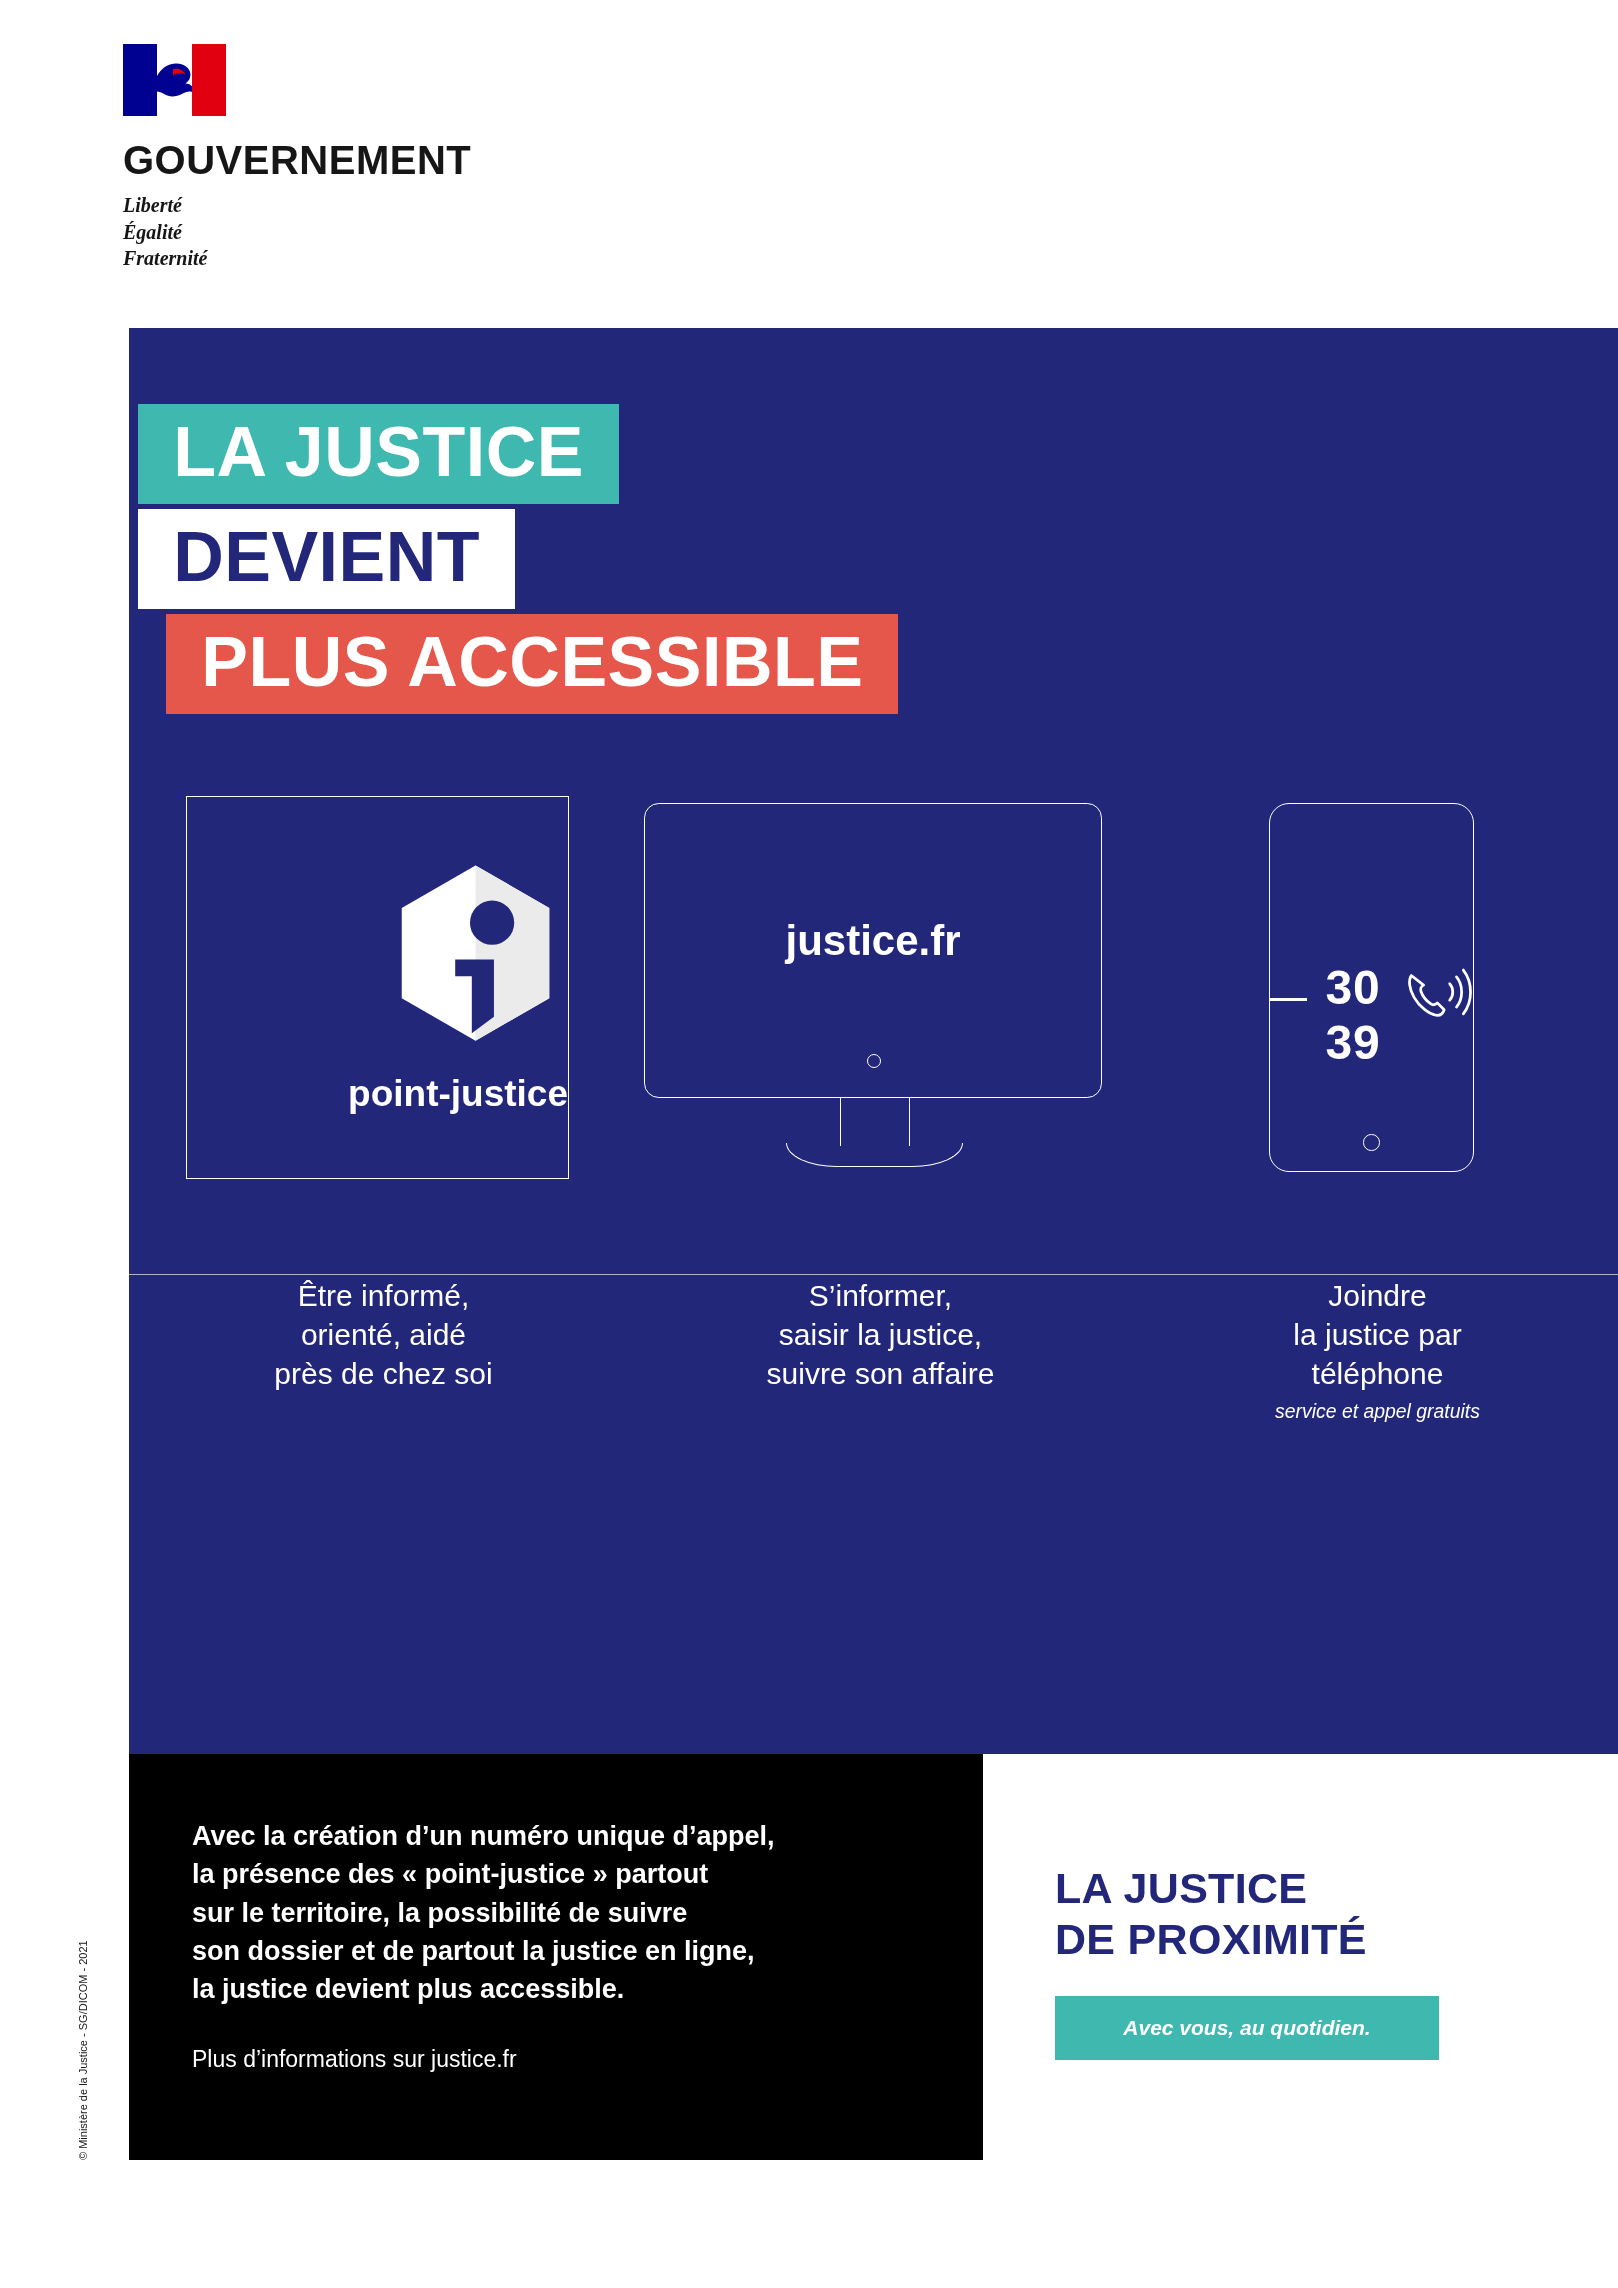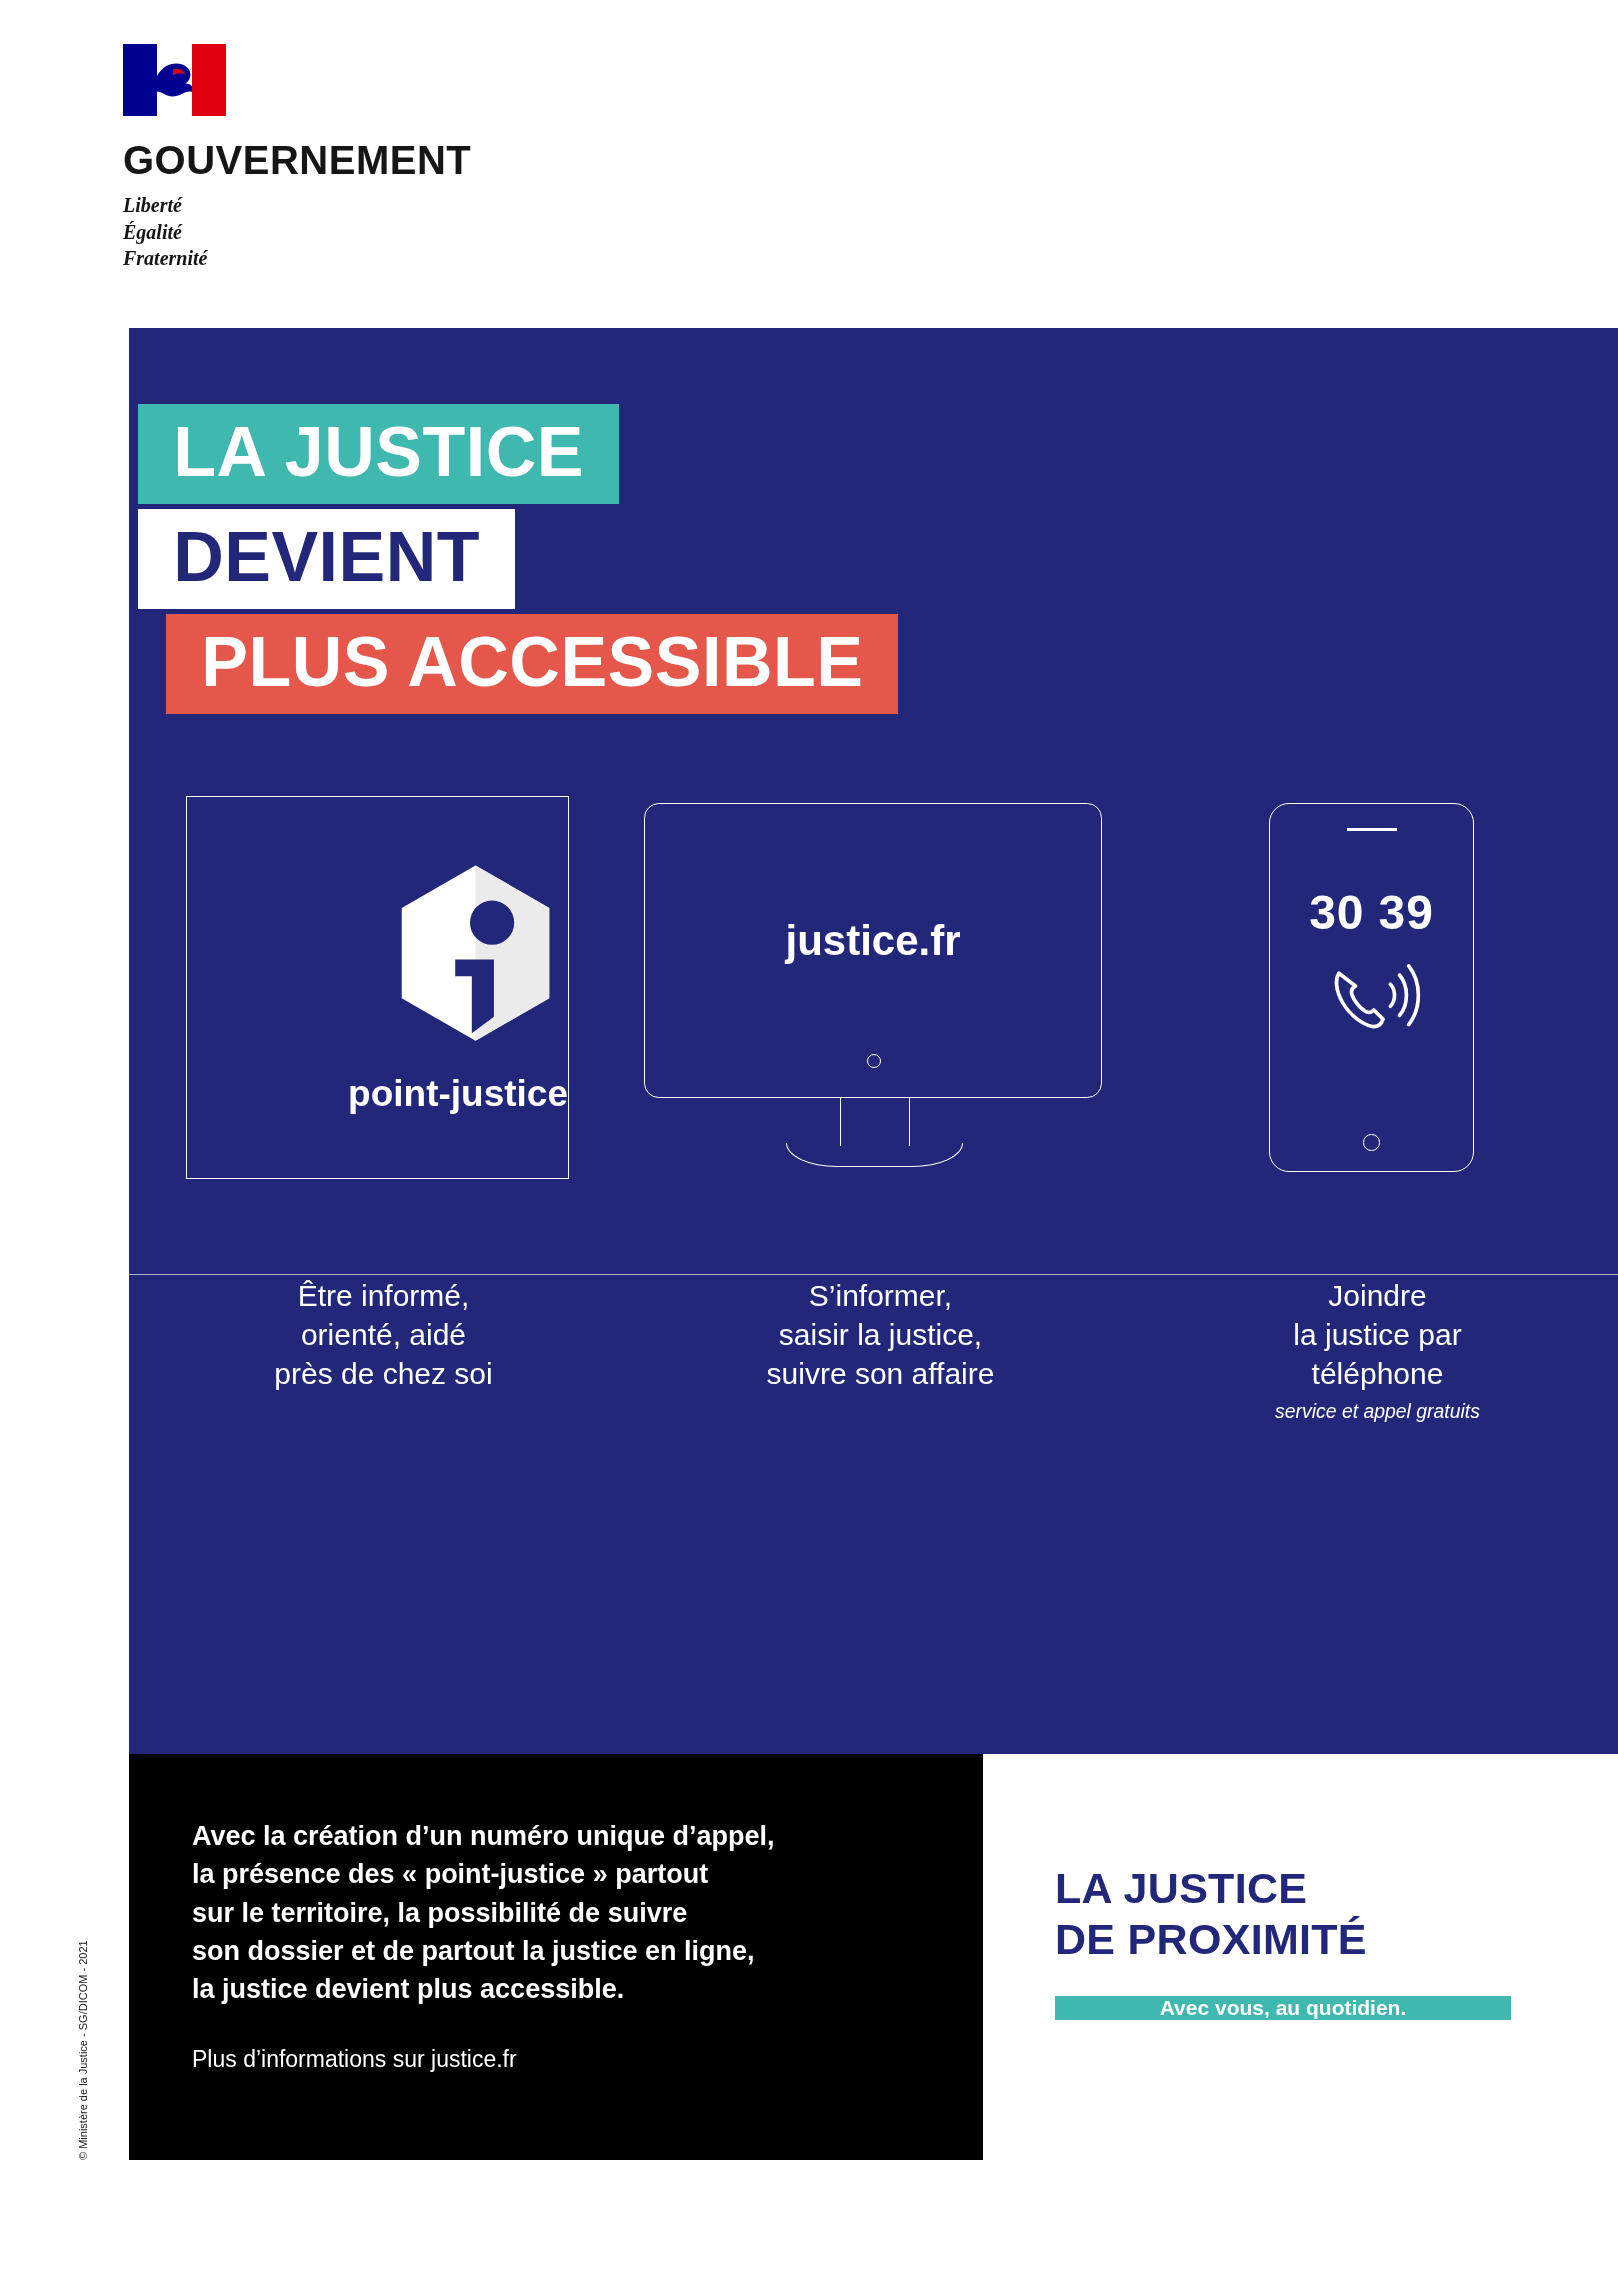--- a/index.html
+++ b/index.html
@@ -222,21 +222,20 @@
   .phone {
     position: relative;
     width: 205px;
     height: 369px;
     border: 1.8px solid #ffffff;
     border-radius: 20px;
     box-sizing: border-box;
     z-index: 2;
     background: #22277A;
     display: flex;
-    flex-direction: column;
     align-items: center;
   }
   .phone-speaker {
     margin-top: 24px;
     width: 50px;
     height: 2.8px;
     background: #ffffff;
   }
   .phone-num {
     margin-top: 54px;
@@ -296,27 +295,28 @@
     font-size: 43px;
     font-weight: bold;
     color: #22277A;
     line-height: 1.18;
     letter-spacing: 0.3px;
   }
   .prox-tag {
     position: absolute;
     left: 72px;
     top: 242px;
-    width: 456px;
+    width: 384px;
     background: #3FB8AF;
     color: #ffffff;
     text-align: center;
     font-size: 21px;
     font-weight: bold;
-    padding: 0 0;
+    padding: 20px 0;
+    font-style: italic;
   }
 
   
   .credit {
     position: absolute;
     left: 89px;
     bottom: 129px;
     transform-origin: left bottom;
     transform: rotate(-90deg);
     font-size: 11px;

